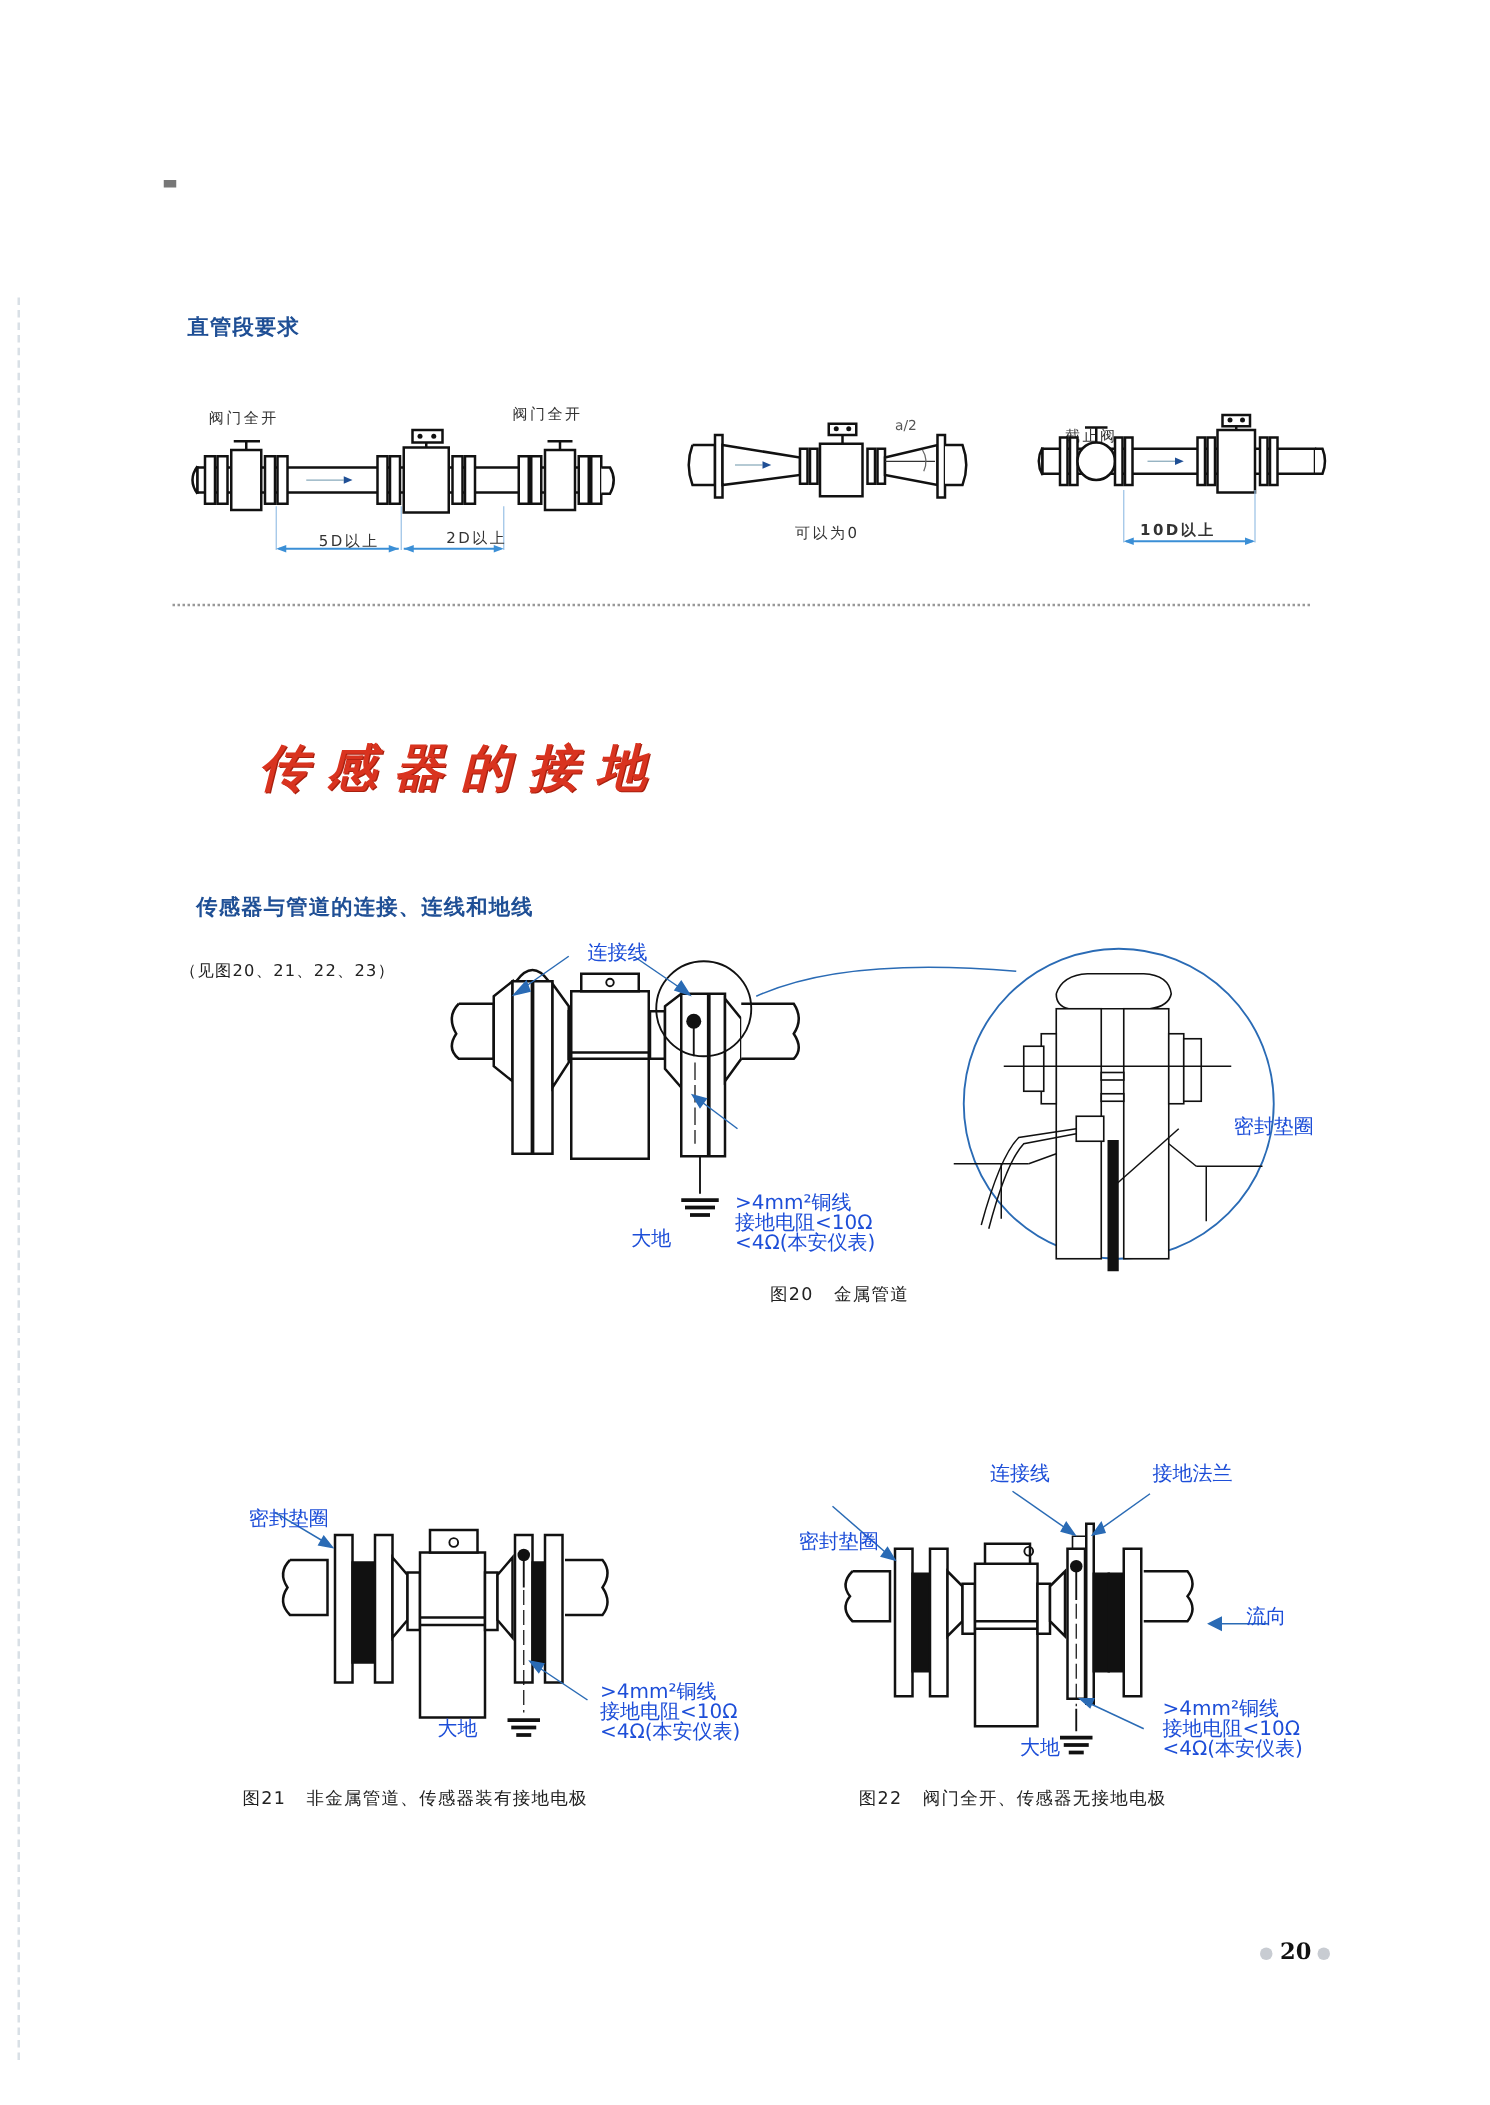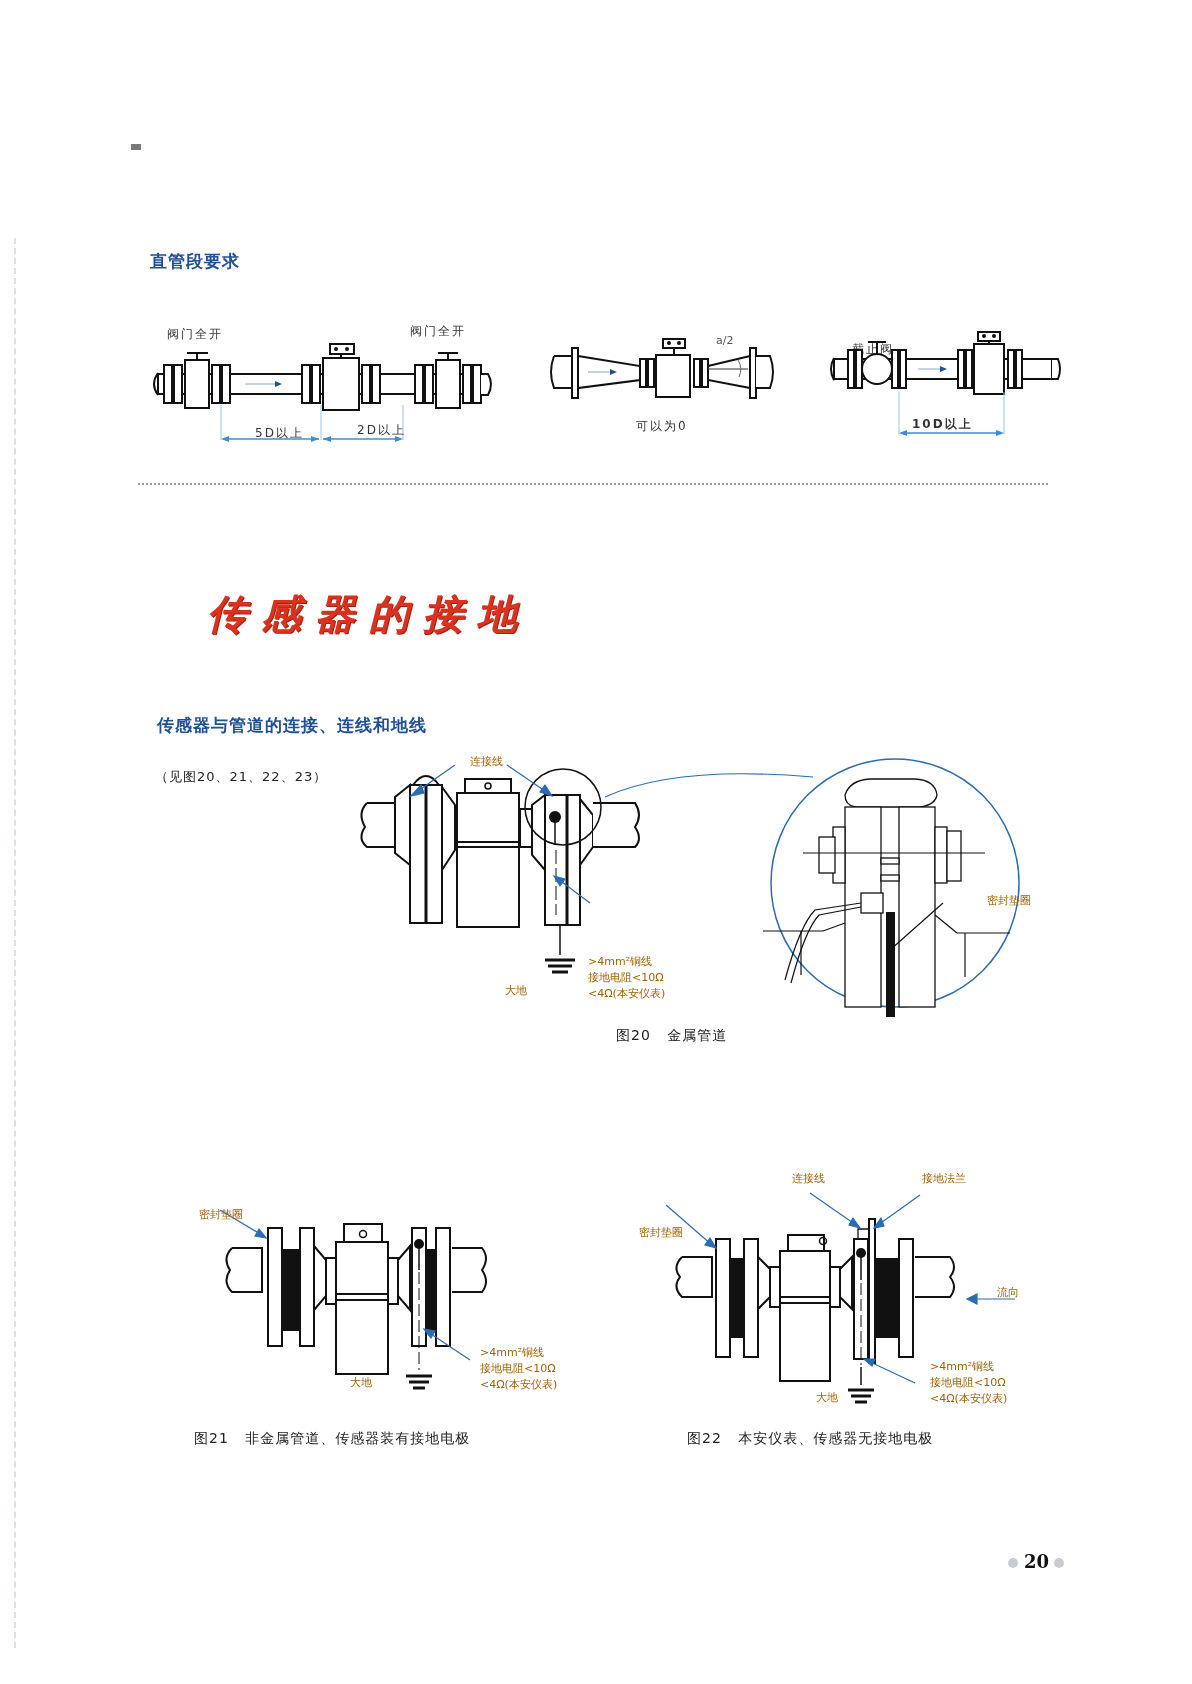--- a/index.html
+++ b/index.html
@@ -18,21 +18,21 @@
   .sec-title { color:#1f4f95; font-weight:bold; font-size:17px; letter-spacing:1px; }
   .big-title {
     color:#d9331f; font-family:"DejaVu Serif", serif; font-weight:bold;
     font-size:40px; letter-spacing:14px; font-style:italic;
     text-shadow:1px 1px 0 #a8200f;
     margin-left:22px;
   }
   .sub-title { color:#1f4f95; font-weight:bold; font-size:17px; letter-spacing:1px; }
   .note { font-size:13px; color:#222; letter-spacing:1px; }
   .lbl-small { font-size:12px; color:#333; letter-spacing:2px; }
-  .blue-lbl { font-size:11px; color:#a16207; line-height:16px; }
+  .blue-lbl { font-size:16px; color:#1d4ed8; line-height:16px; }
   .caption { font-size:14px; color:#222; letter-spacing:1px; }
   .dotted {
     left:138px; top:483px; width:910px; height:0;
     border-top:2px dotted #999;
   }
   svg { position:absolute; overflow:visible; }
   .page-num {
     font-family:"DejaVu Serif", serif; font-weight:bold; font-size:18px; color:#111;
   }
   .dot { width:10px; height:10px; border-radius:50%; background:#c8ccd2; }
@@ -156,21 +156,21 @@
   <line x1="73" y1="103" x2="174" y2="103" stroke="#3b8fd6" stroke-width="1.5"></line>
   <polygon points="71,103 79,100 79,106" fill="#3b8fd6"></polygon>
     <polygon points="176,103 168,100 168,106" fill="#3b8fd6"></polygon>
 </svg>
 <div class="abs lbl-small" style="left:912px;top:416px;font-weight:bold;">10D以上</div>
 
 <div class="abs dotted"></div>
 
 <div class="abs big-title" style="left:185px;top:587px;">传感器的接地</div>
 <div class="abs sub-title" style="left:157px;top:714px;">传感器与管道的连接、连线和地线</div>
-<div class="abs note" style="left:155px;top:768px;">（见图20、21、22、23）</div>
+<div class="abs note" style="left:144px;top:768px;">（见图20、21、22、23）</div>
 
 <svg style="left:345px;top:755px;" width="720" height="275">
   <g fill="#fff" stroke="#111" stroke-width="2">
     <path d="M22,48 L50,48 L50,92 L22,92 Q12,84 20,72 Q12,58 22,48"></path>
     <path d="M50,42 L65,30 L65,110 L50,98 Z"></path>
     <rect x="65" y="30" width="32" height="138"></rect>
     <line x1="81" y1="30" x2="81" y2="168" stroke-width="3"></line>
     <path d="M68,30 Q81,12 94,30" fill="none"></path>
     <path d="M97,32 L110,50 L110,95 L97,115 Z"></path>
     <rect x="110" y="54" width="12" height="38"></rect>
@@ -345,18 +345,18 @@
 <div class="abs blue-lbl" style="left:639px;top:1225px;">密封垫圈</div>
 <div class="abs blue-lbl" style="left:997px;top:1285px;">流向</div>
 <div class="abs blue-lbl" style="left:816px;top:1390px;">大地</div>
 <div class="abs blue-lbl" style="left:930px;top:1359px;">
   <div>&gt;4mm²铜线</div>
   <div>接地电阻&lt;10Ω</div>
   <div>&lt;4Ω(本安仪表)</div>
 </div>
 <div class="abs caption" style="left:687px;top:1430px;">
   <span>图22</span>&nbsp;&nbsp;
-  <span>本安仪表、传感器无接地电极</span>
+  <span>阀门全开、传感器无接地电极</span>
 </div>
 
 <div class="abs dot" style="left:1008px;top:1558px;"></div>
 <div class="abs page-num" style="left:1024px;top:1551px;">20</div>
 <div class="abs dot" style="left:1054px;top:1558px;"></div>
 
 </body></html>

